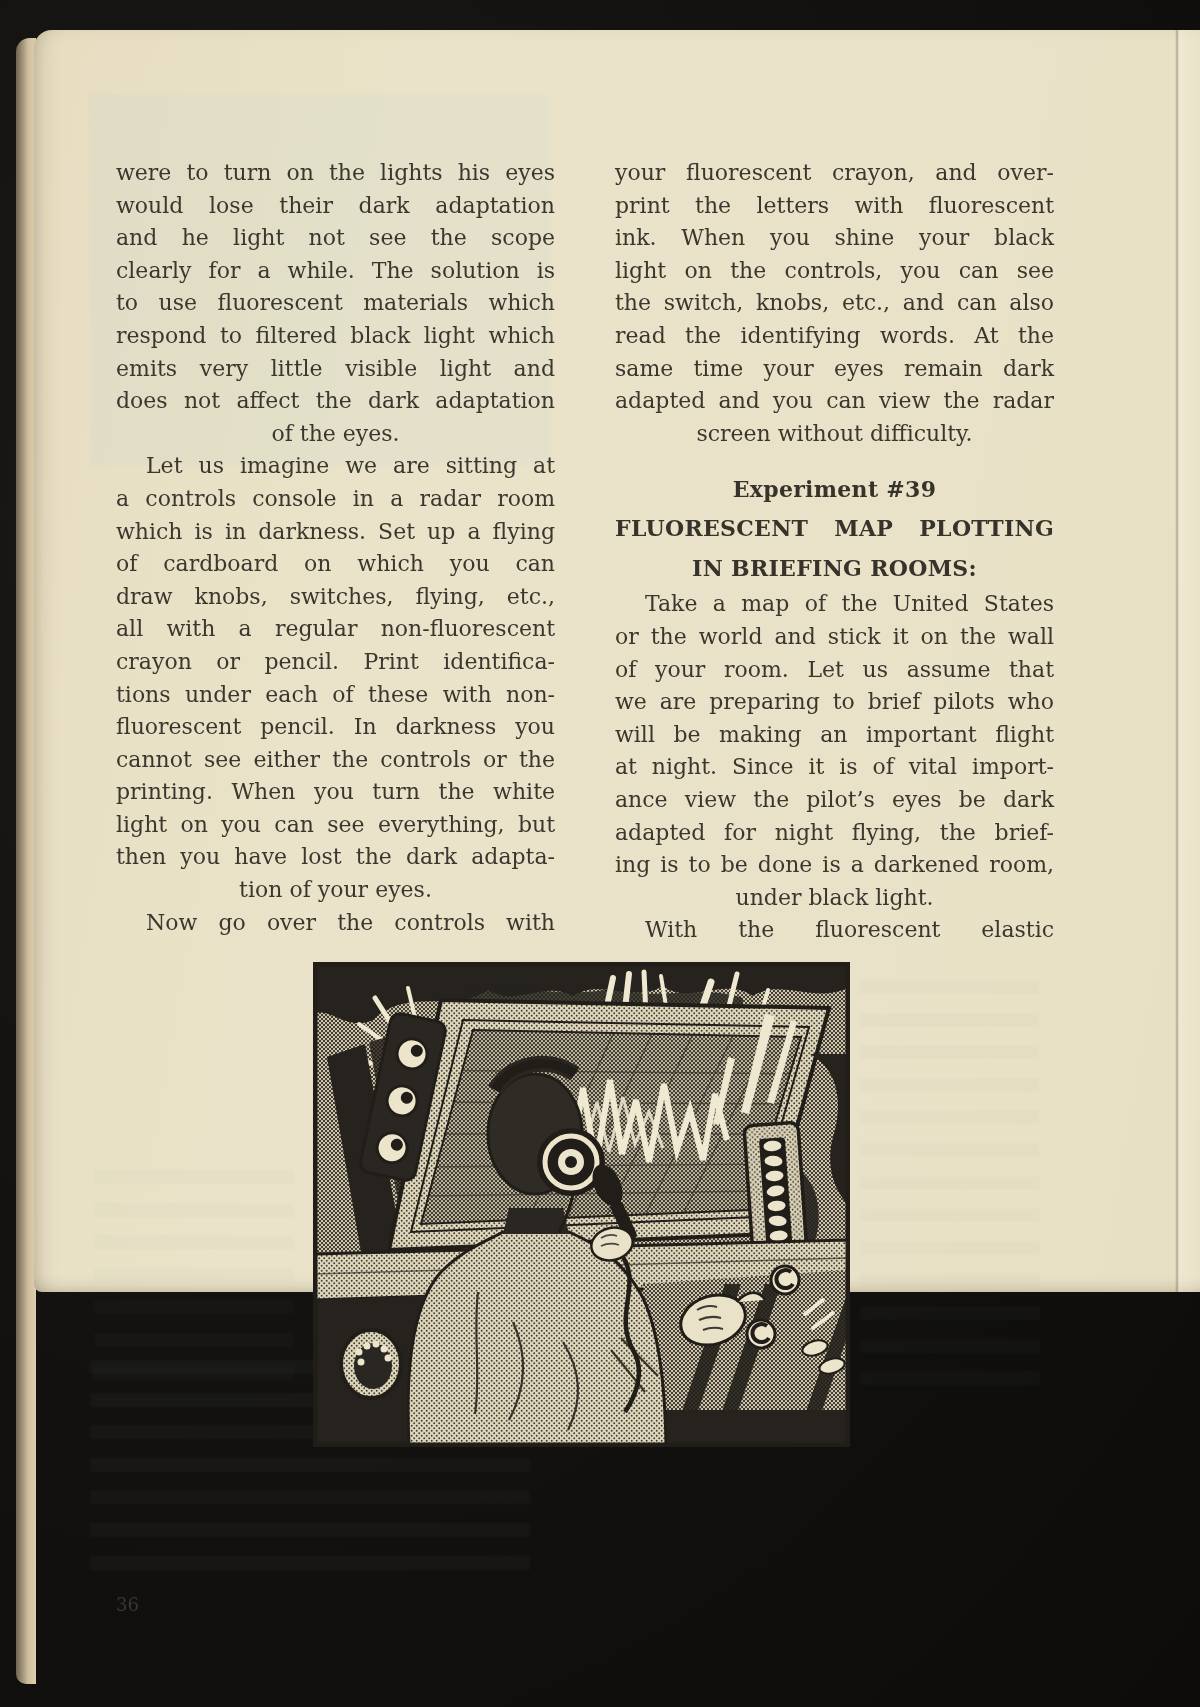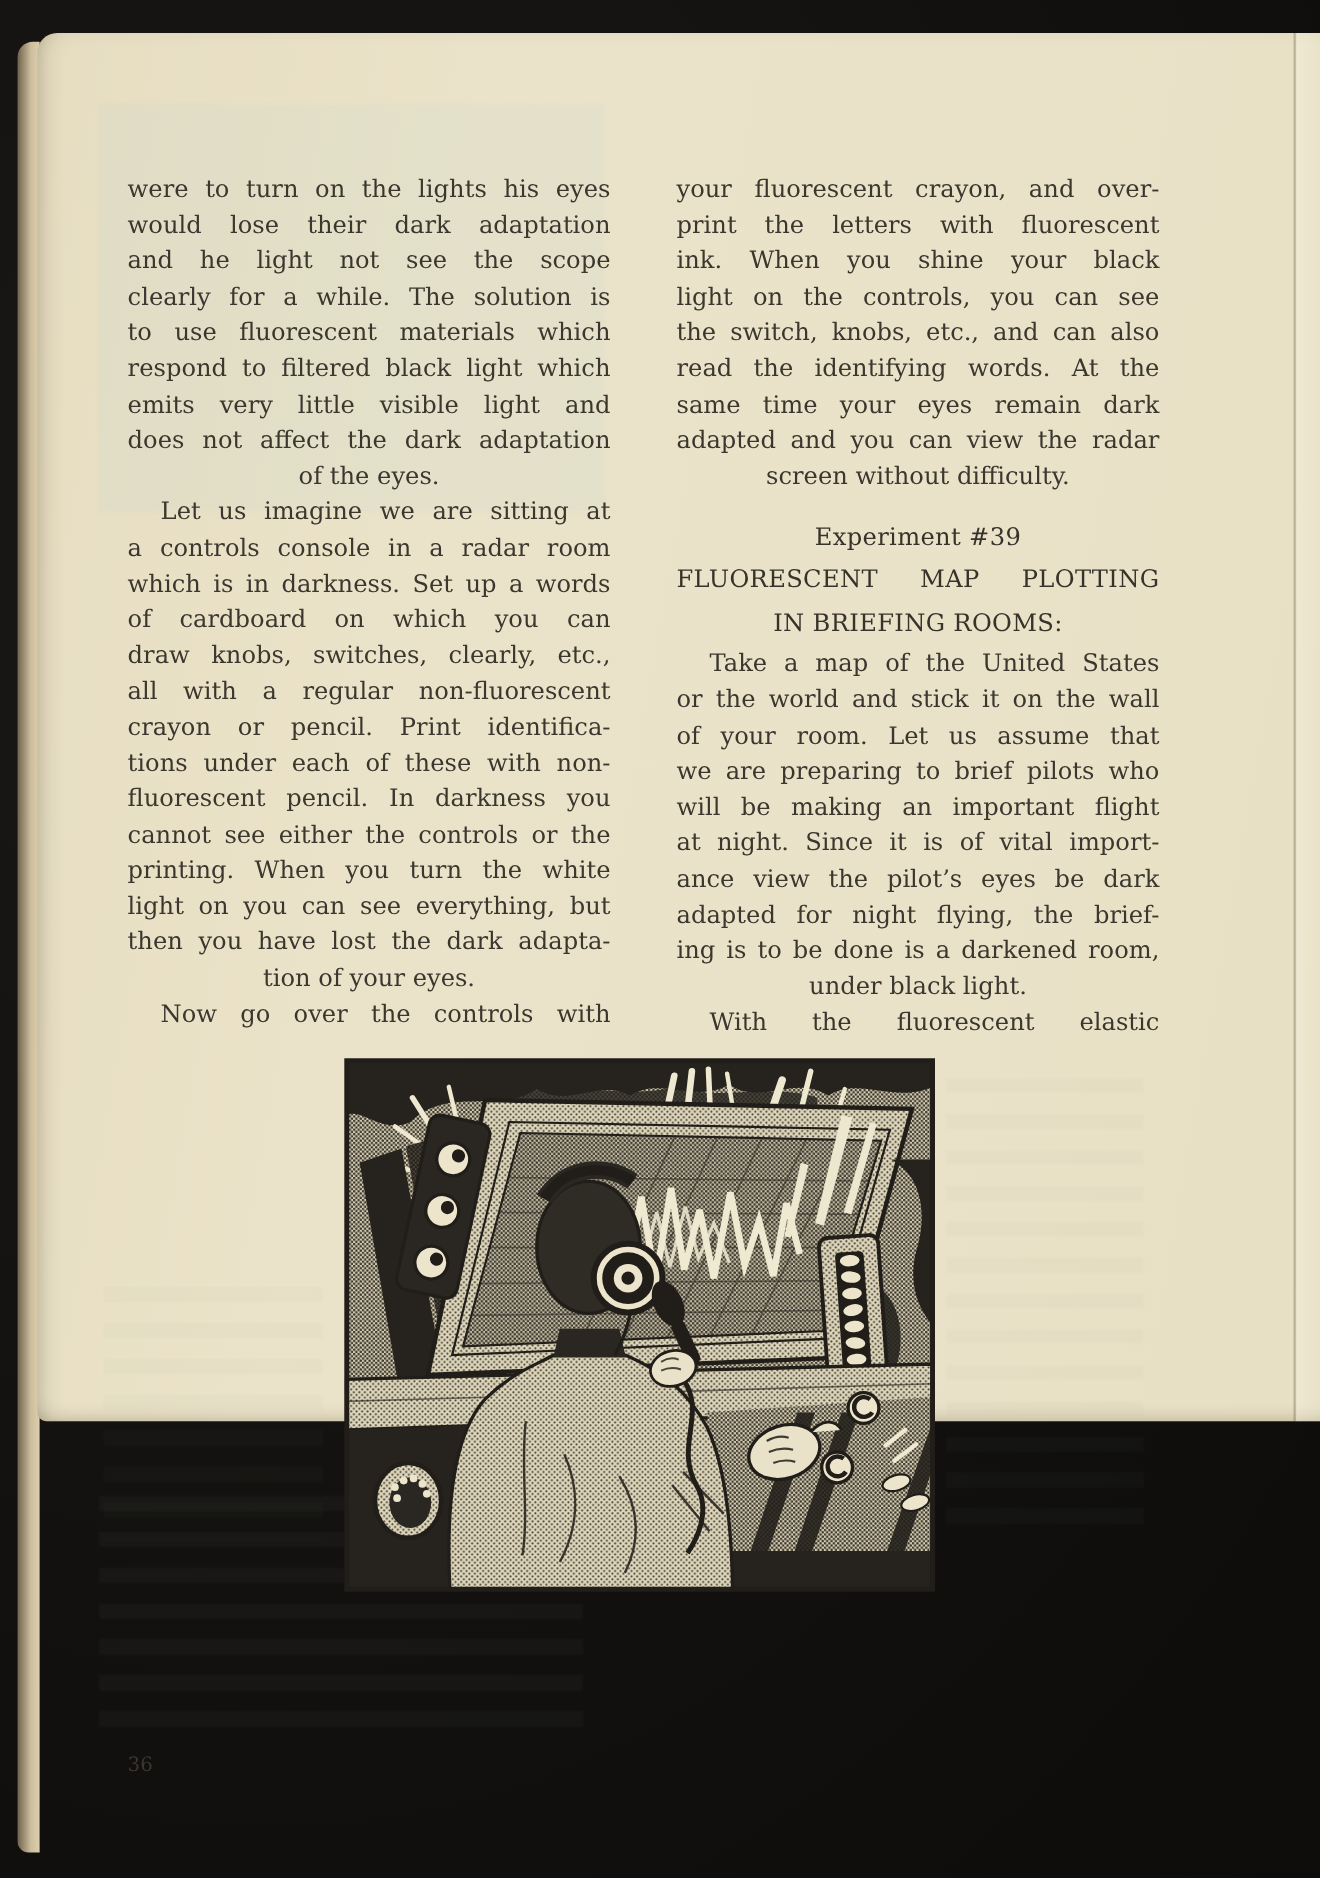--- a/index.html
+++ b/index.html
@@ -28,21 +28,21 @@
     background:linear-gradient(to right, rgba(255,252,242,.28), rgba(226,216,190,.15));}
   
   .ghost{position:absolute;filter:blur(1.2px);pointer-events:none;}
   .ghost.stripes{background:repeating-linear-gradient(
       to bottom, rgba(110,140,125,.10) 0 14px, rgba(110,140,125,0) 14px 32.6px);}
   .ghost.tint{background:rgba(196,216,206,.17);}
   .col{position:absolute;width:439px;color:#3b372f;font-size:22px;line-height:32.6px;}
   .tline{text-align:center;white-space:normal;}
   .tline.j{text-align:justify;text-align-last:justify;}
   .tline.ind{text-indent:30px;}
-  .tline.bold{font-weight:normal;letter-spacing:.3px;color:#37332b;}
+  .tline.bold{font-weight:bold;letter-spacing:.3px;color:#37332b;}
   .pagenum{position:absolute;left:82px;top:1540px;font-size:18px;color:#3b372f;margin-top:24px;}
   .illus{position:absolute;left:279px;top:932px;width:537px;height:485px;}
 </style>
 </head>
 <body>
 
 <div class="scan-bed"></div>
 <div class="paper-edge"></div>
 
 <div class="page">
@@ -57,23 +57,23 @@
       <div class="tline j">would lose their dark adaptation</div>
       <div class="tline j">and he light not see the scope</div>
       <div class="tline j">clearly for a while. The solution is</div>
       <div class="tline j">to use fluorescent materials which</div>
       <div class="tline j">respond to filtered black light which</div>
       <div class="tline j">emits very little visible light and</div>
       <div class="tline j">does not affect the dark adaptation</div>
       <div class="tline">of the eyes.</div>
       <div class="tline j ind">Let us imagine we are sitting at</div>
       <div class="tline j">a controls console in a radar room</div>
-      <div class="tline j">which is in darkness. Set up a words</div>
+      <div class="tline j">which is in darkness. Set up a flying</div>
       <div class="tline j">of cardboard on which you can</div>
-      <div class="tline j">draw knobs, switches, clearly, etc.,</div>
+      <div class="tline j">draw knobs, switches, flying, etc.,</div>
       <div class="tline j">all with a regular non-fluorescent</div>
       <div class="tline j">crayon or pencil. Print identifica-</div>
       <div class="tline j">tions under each of these with non-</div>
       <div class="tline j">fluorescent pencil. In darkness you</div>
       <div class="tline j">cannot see either the controls or the</div>
       <div class="tline j">printing. When you turn the white</div>
       <div class="tline j">light on you can see everything, but</div>
       <div class="tline j">then you have lost the dark adapta-</div>
       <div class="tline">tion of your eyes.</div>
       <div class="tline j ind">Now go over the controls with</div>

